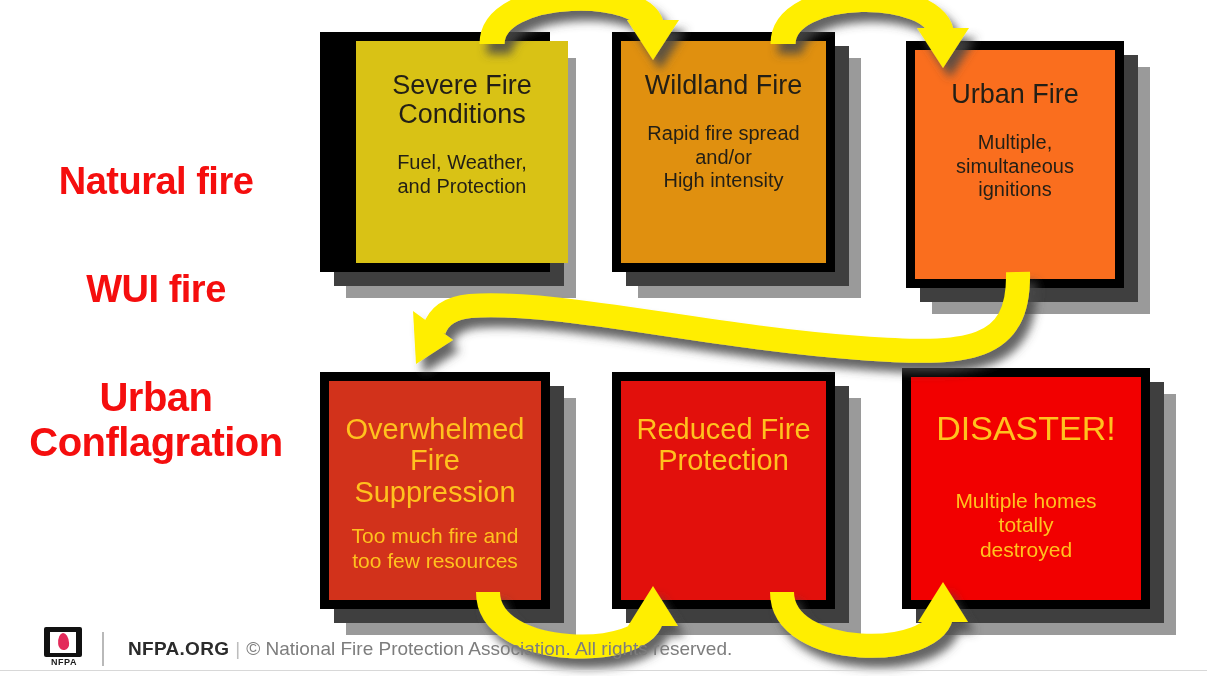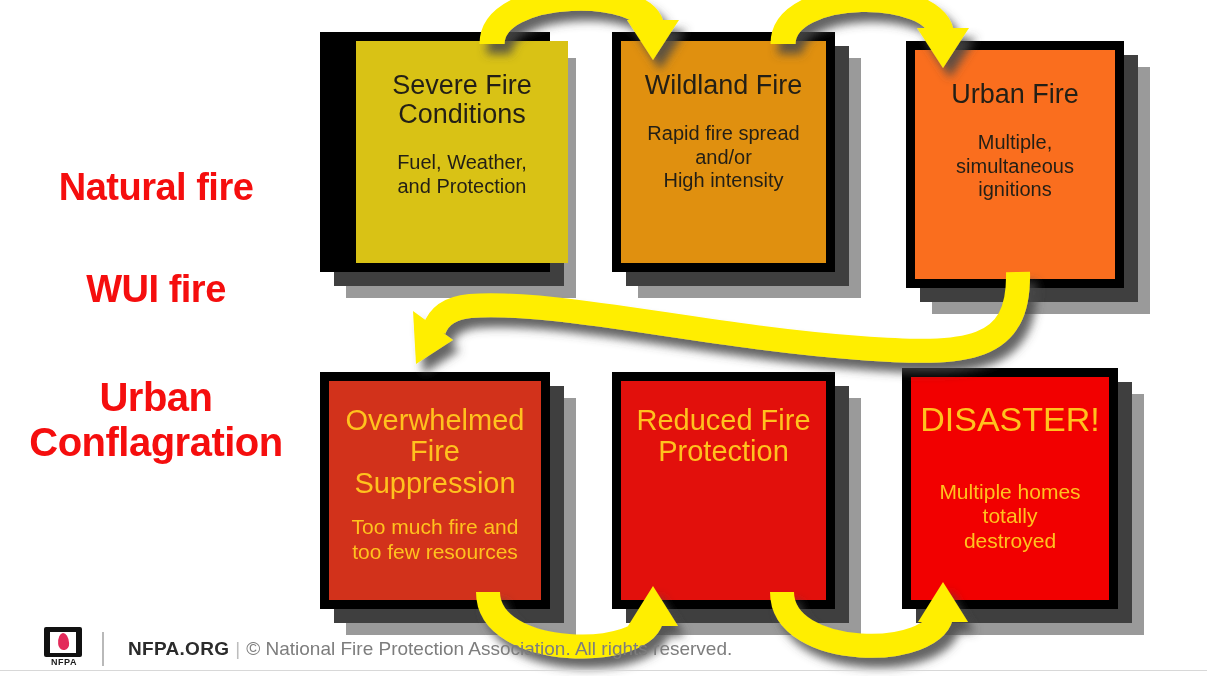--- a/index.html
+++ b/index.html
@@ -19,21 +19,21 @@
   
   .stage-label {
     position: absolute;
     color: #F50E0E;
     font-weight: bold;
     text-align: center;
     line-height: 1.12;
     letter-spacing: -0.5px;
     white-space: pre-line;
   }
-  #label-natural  { left: 6px;  top: 166px; width: 300px; font-size: 38px; }
+  #label-natural  { left: 6px;  top: 160px; width: 300px; font-size: 38px; }
   #label-wui      { left: 6px;  top: 268px; width: 300px; font-size: 38px; }
   #label-urban    { left: 0px;  top: 375px; width: 312px; font-size: 40px; }
 
   
   .node {
     position: absolute;
     box-sizing: border-box;
   }
   .node .shadow-far {
     position: absolute;
@@ -81,21 +81,21 @@
     line-height: 1.18;
     white-space: pre-line;
     font-weight: normal;
   }
 
   
   .row-top .title { color: #231f16; font-size: 27px; margin-top: 14px; }
   .row-top .body  { color: #231f16; font-size: 20px; margin-top: 22px; }
 
   
-  .row-bot .title { color: #FFC21E; font-size: 29px; margin-top: 8px; }
+  .row-bot .title { color: #FFC21E; font-size: 29px; margin-top: 17px; }
   .row-bot .body  { color: #FFC21E; font-size: 21px; margin-top: 16px; }
 
   
   #arrows {
     position: absolute;
     left: 0;
     top: 0;
     width: 1207px;
     height: 676px;
     pointer-events: none;
@@ -251,21 +251,21 @@
     <div class="shadow-far"></div>
     <div class="shadow-near"></div>
     <div class="frame">
       <div class="face" style="background:#E2100C;">
         <div class="title">Reduced Fire
 Protection</div>
       </div>
     </div>
   </div>
 
-  <div class="node row-bot" style="left:902px; top:368px; width:216px; height:241px;">
+  <div class="node row-bot" style="left:902px; top:368px; width:248px; height:241px;">
     <div class="shadow-far"></div>
     <div class="shadow-near"></div>
     <div class="frame">
       <div class="face" style="background:#F20000;">
         <div class="title" style="font-size:34px;">DISASTER!</div>
         <div class="body" style="margin-top:42px;">Multiple homes
 totally
 destroyed</div>
       </div>
     </div>

